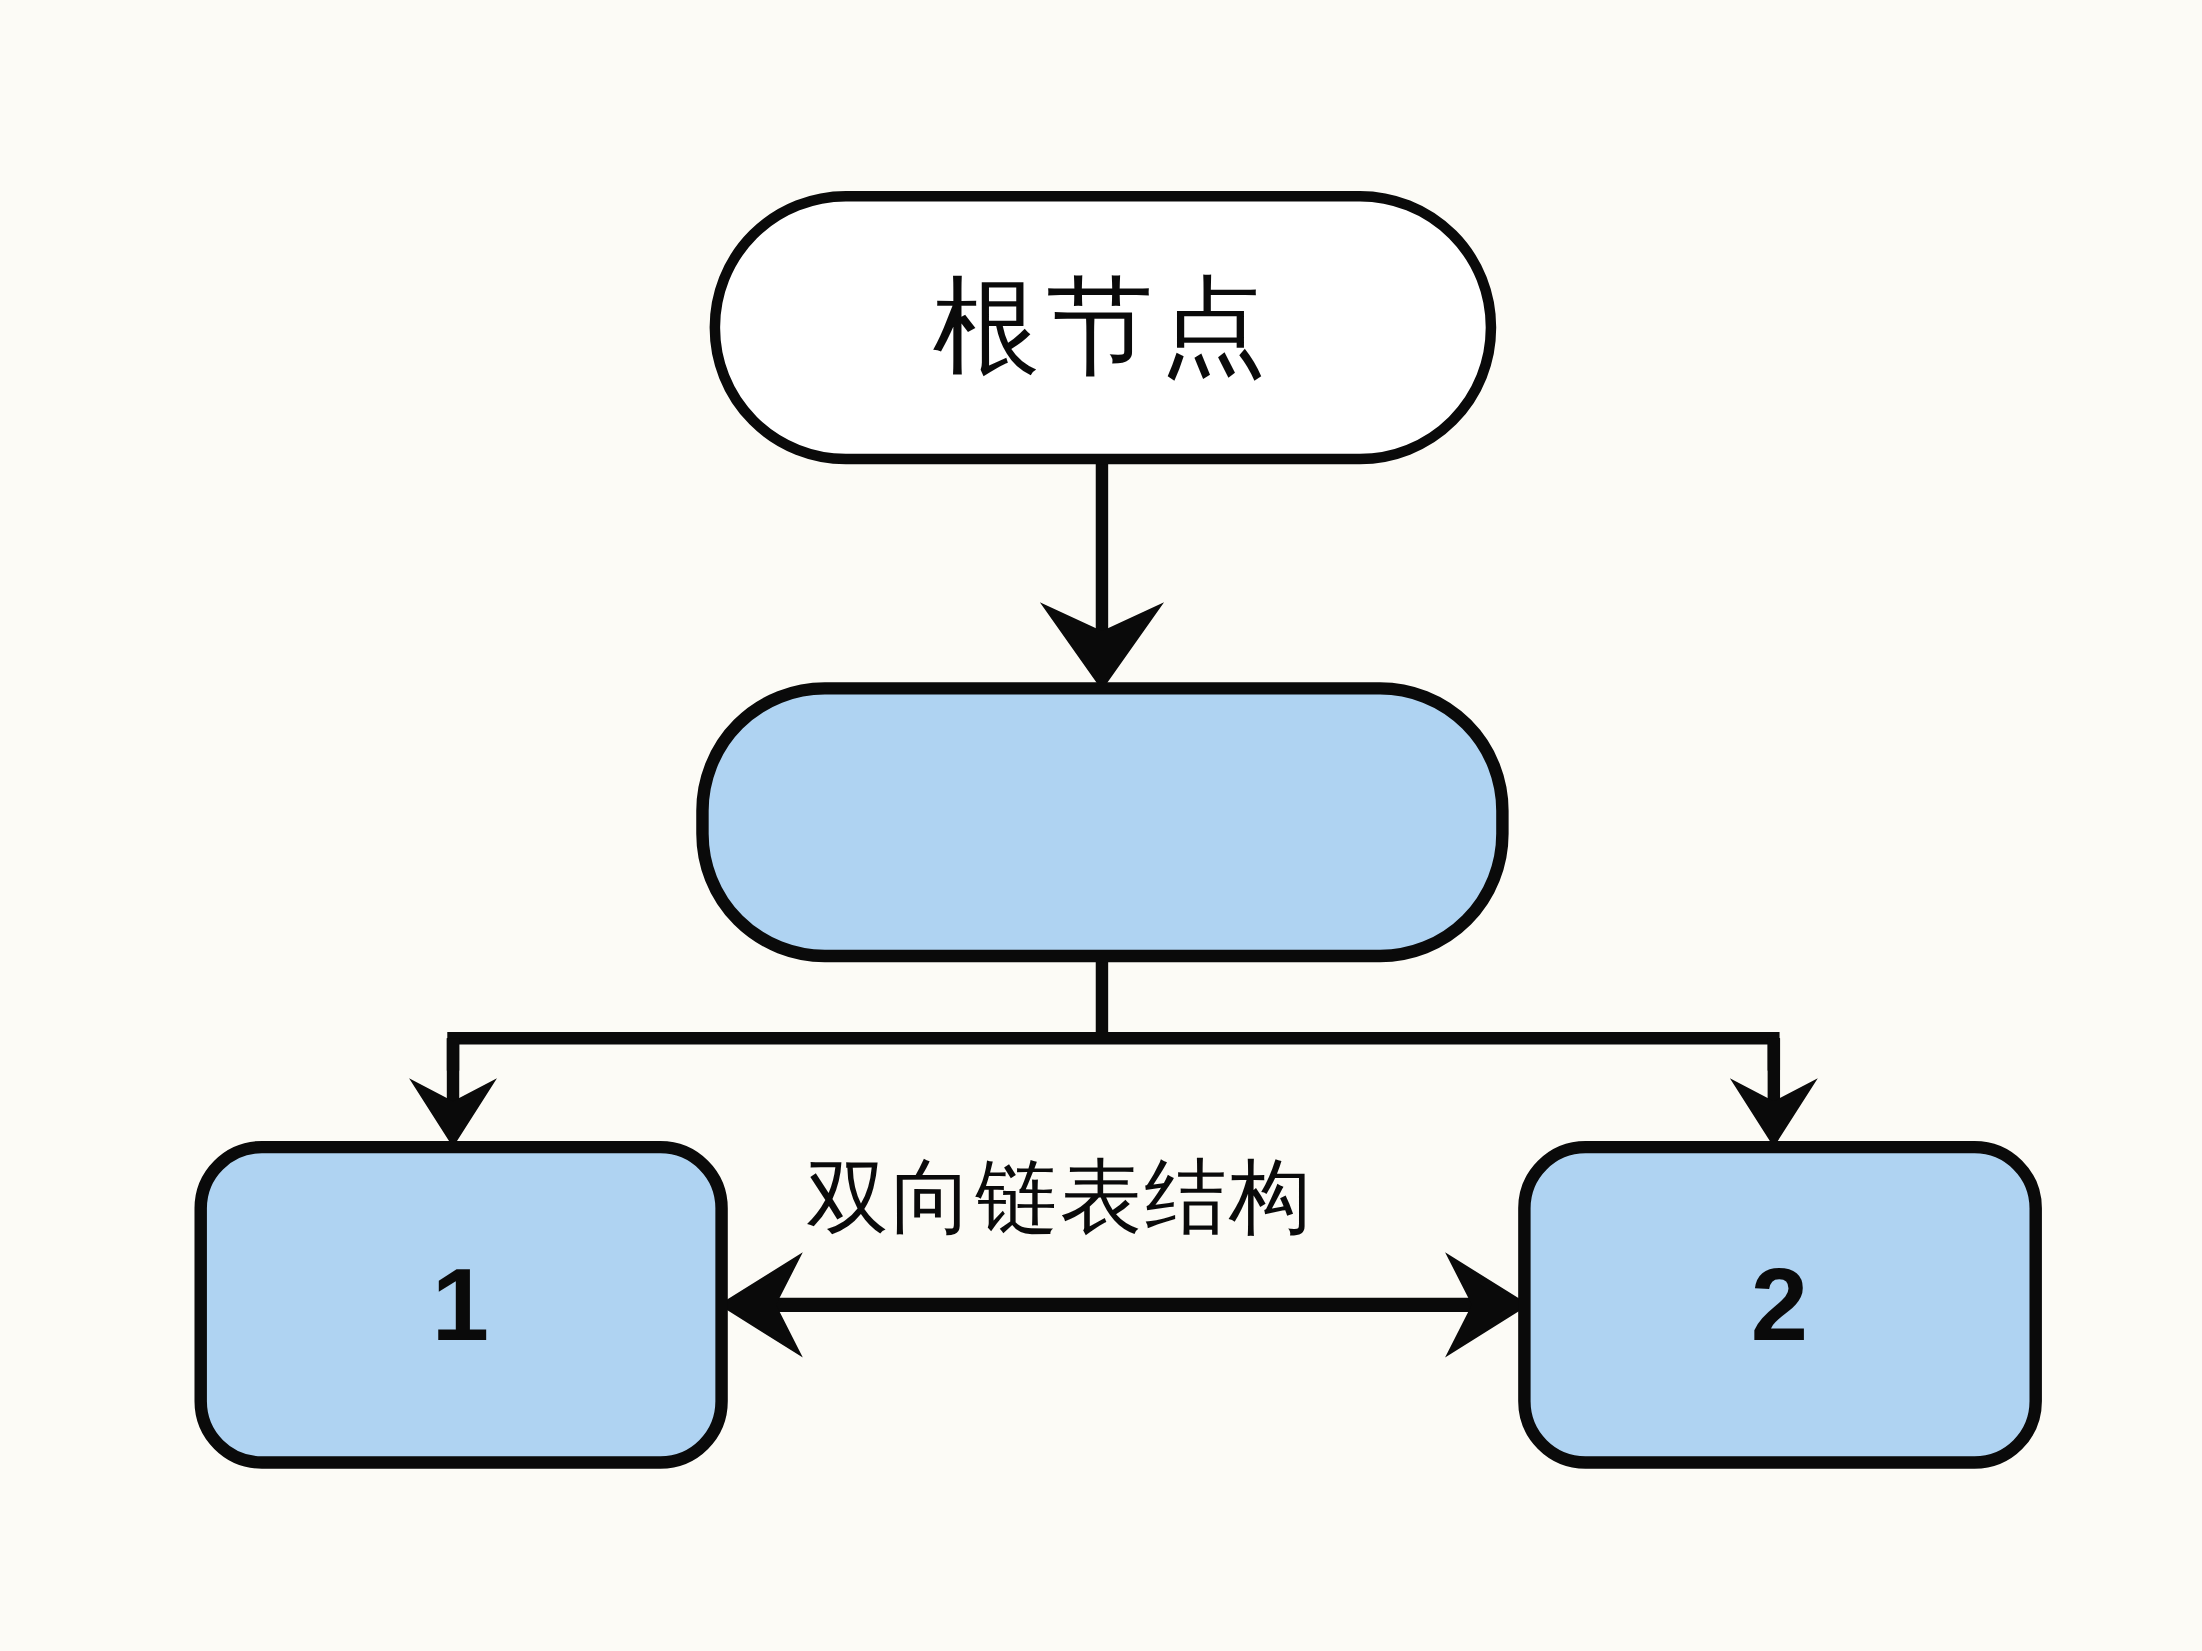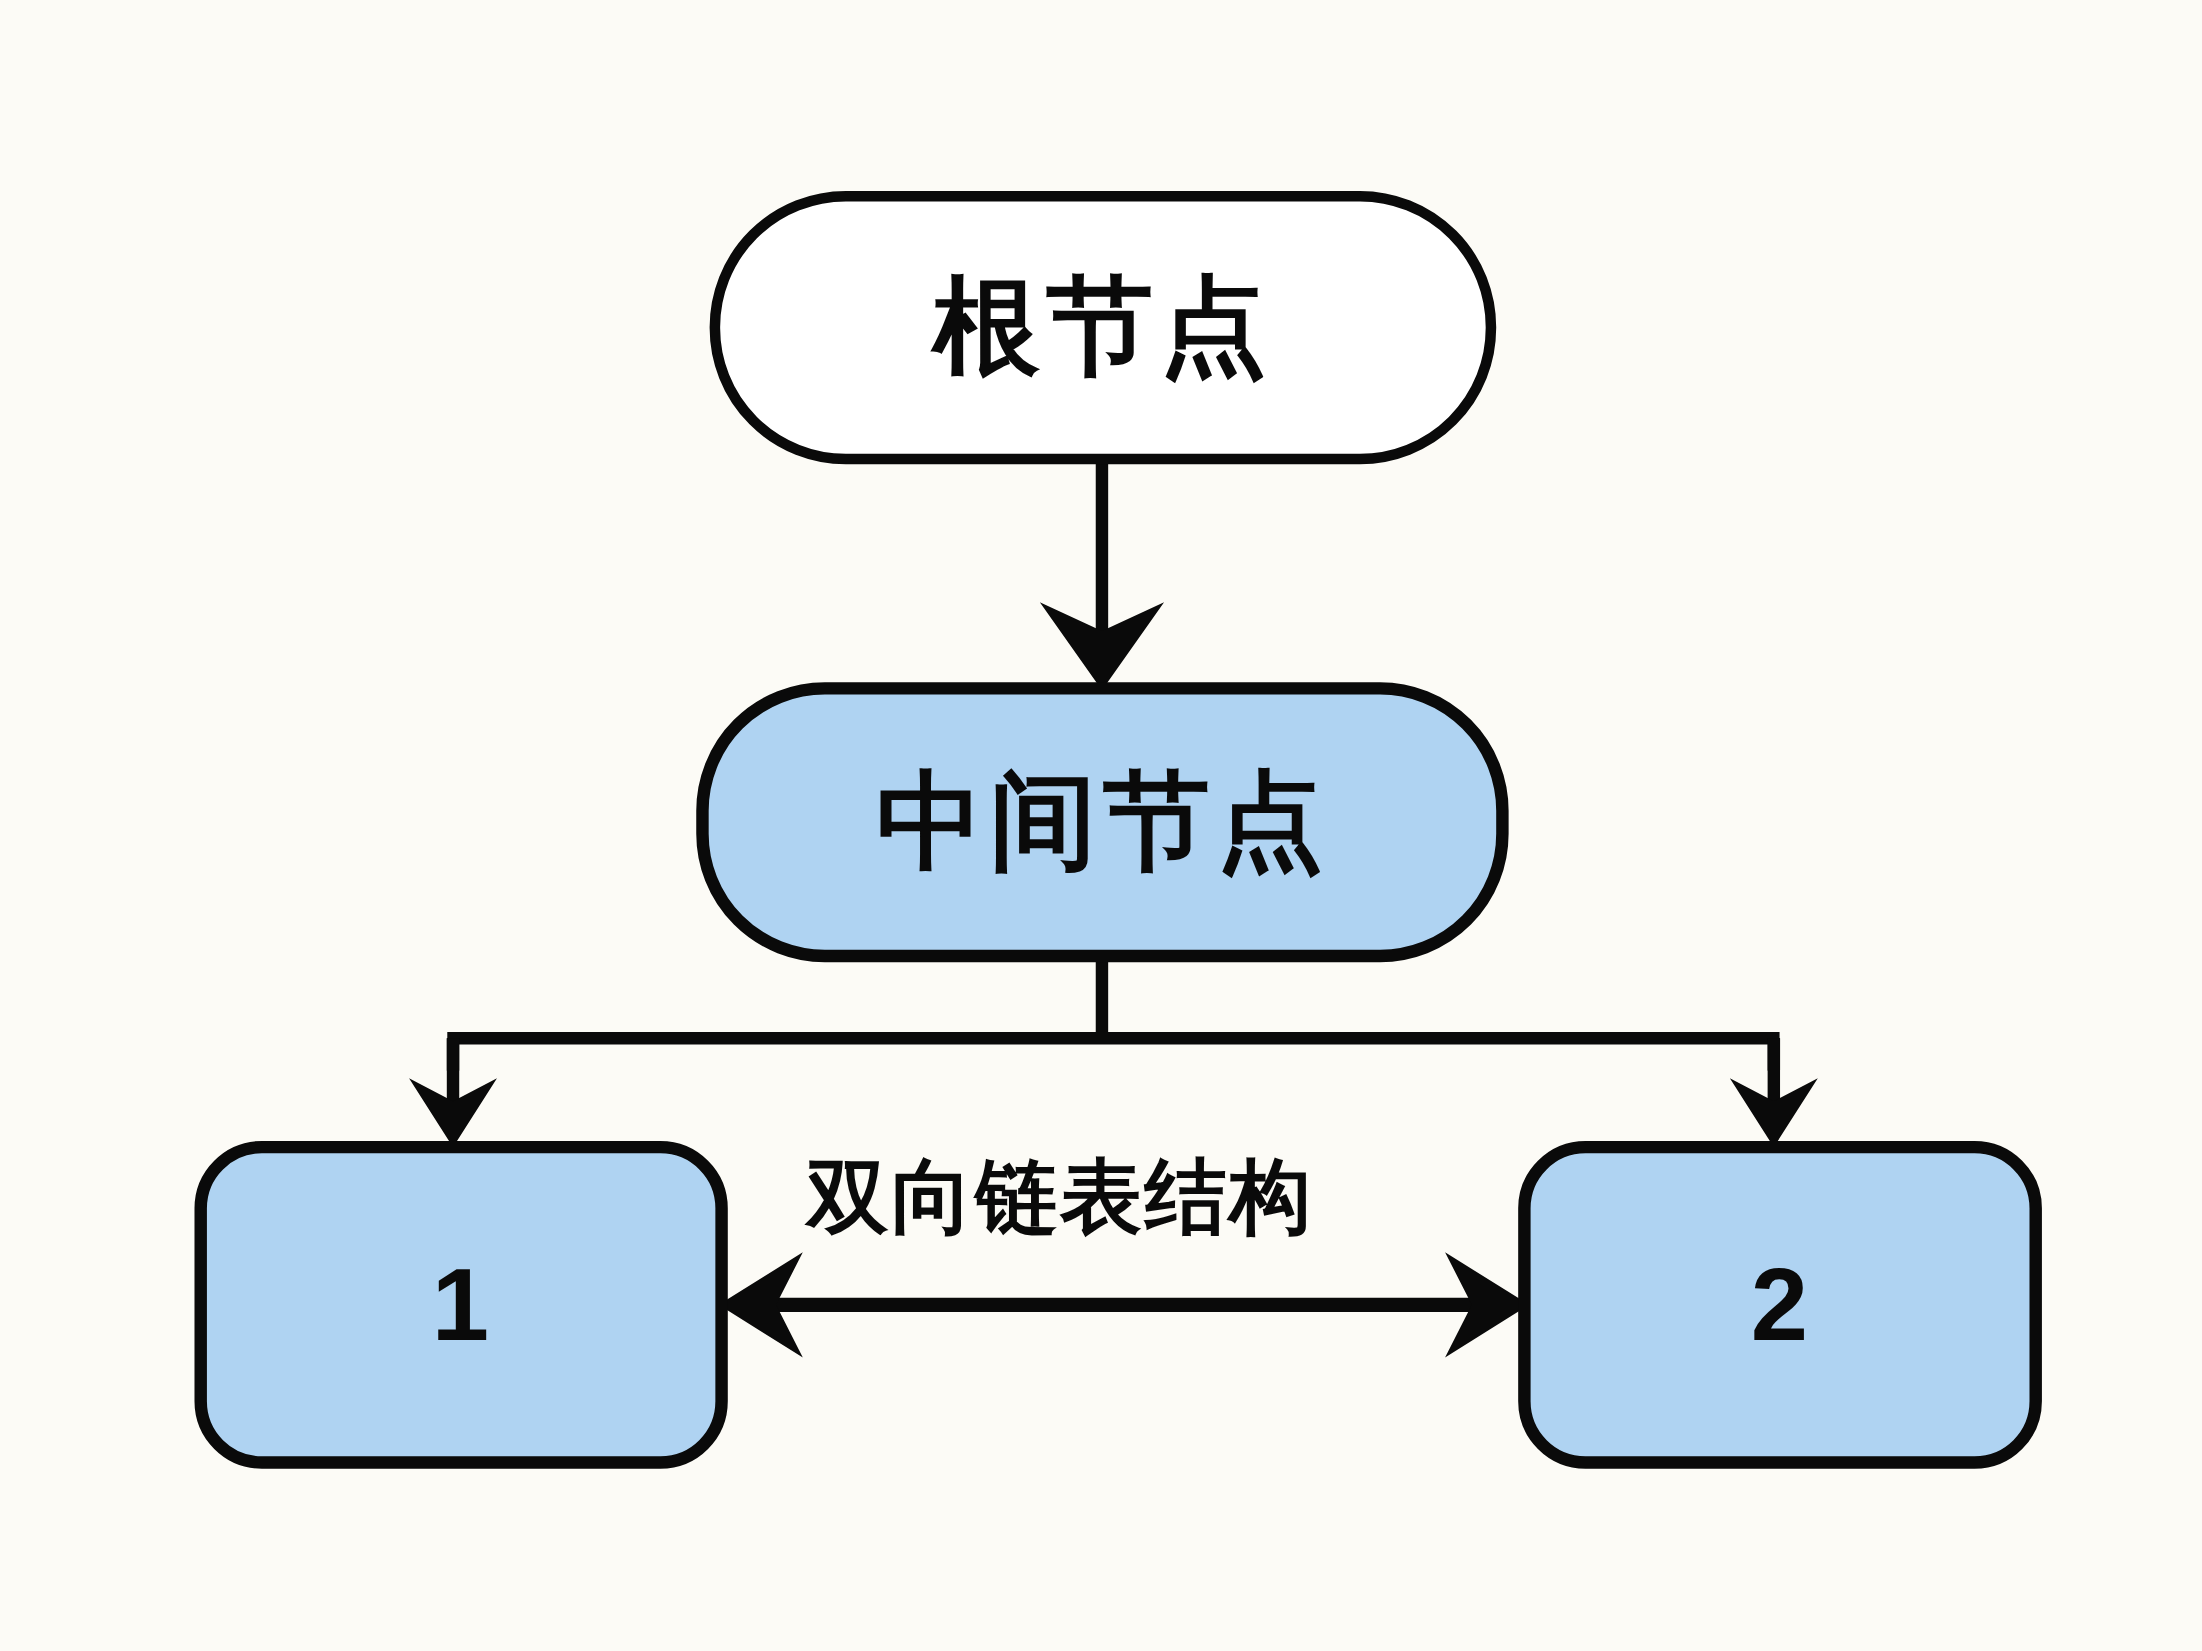--- a/index.html
+++ b/index.html
@@ -32,21 +32,21 @@
     justify-content: center;
     color: #0a0a0a;
     font-weight: 700;
     letter-spacing: 0.02em;
     white-space: nowrap;
     pointer-events: none;
     text-rendering: geometricPrecision;
   }
   .cjk-label {
     font-family: "DejaVu Sans", "Liberation Sans", sans-serif;
-    font-weight: 700;
+    font-weight: 400;
   }
   #root-node-label {
     left: 715px; top: 196px; width: 776px; height: 263px;
     font-size: 107px;
     letter-spacing: 0.06em;
   }
   #middle-node-label {
     left: 703px; top: 688px; width: 800px; height: 268px;
     font-size: 107px;
     letter-spacing: 0.06em;
@@ -121,21 +121,20 @@
     <rect x="735" y="720" width="837" height="280" rx="128" ry="128" fill="#afd3f2" stroke="#0a0a0a" stroke-width="13"></rect>
 
     <rect x="210" y="1200" width="545" height="330" rx="64" ry="64" fill="#afd3f2" stroke="#0a0a0a" stroke-width="13"></rect>
 
     <rect x="1595" y="1200" width="535" height="330" rx="64" ry="64" fill="#afd3f2" stroke="#0a0a0a" stroke-width="13"></rect>
 
   </svg>
 
   <div class="node-label cjk-label" id="root-node-label">根节点</div>
 
-  <div class="node-label cjk-label" id="middle-node-label">中间节点</div>
 
   <div class="node-label" id="leaf1-node-label">1</div>
 
   <div class="node-label" id="leaf2-node-label">2</div>
 
   <div class="node-label cjk-label" id="link-caption">双向链表结构</div>
 
 
 </div>
 

